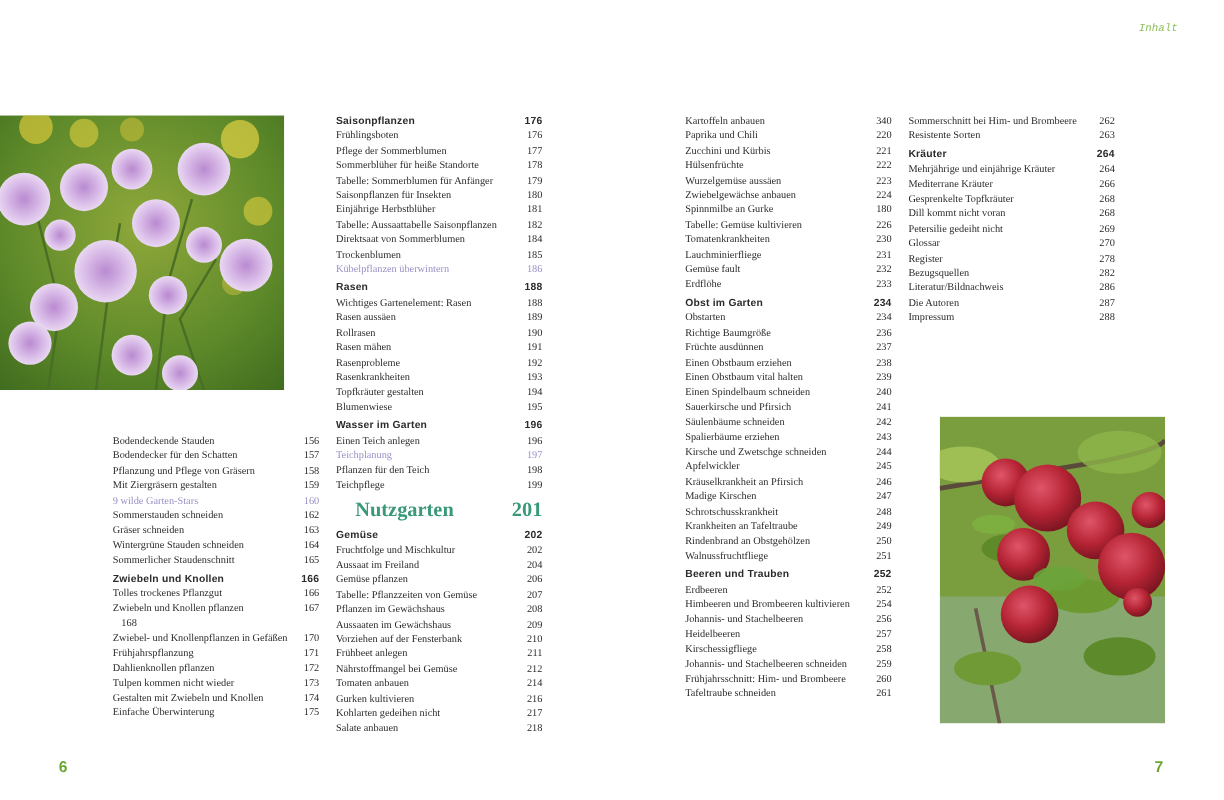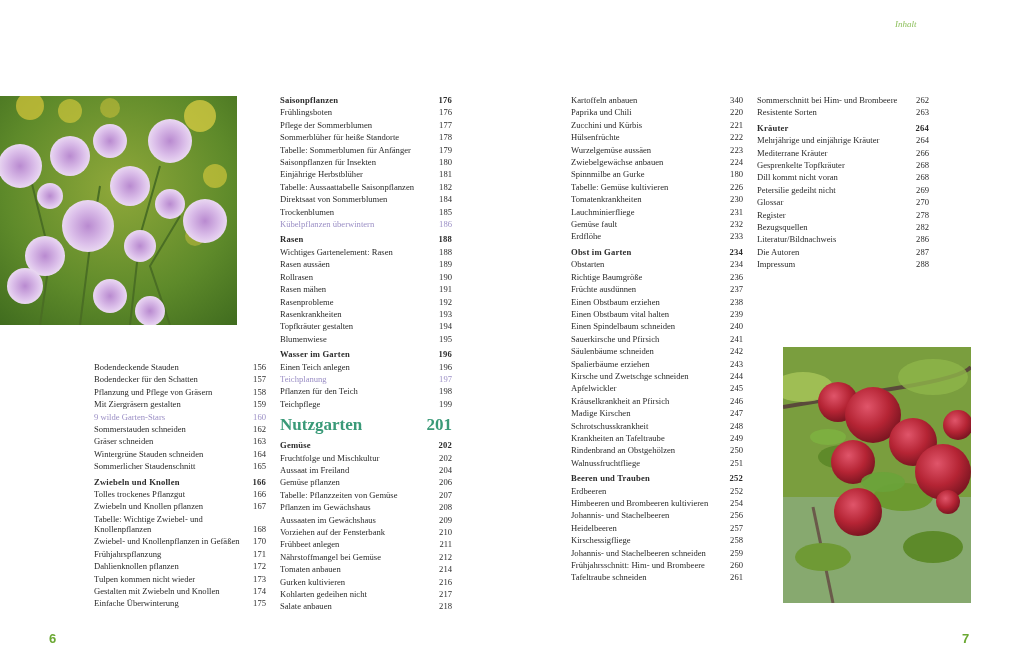--- a/index.html
+++ b/index.html
@@ -1,21 +1,21 @@
 <!DOCTYPE html>
 <html><head>
 <meta charset="utf-8">
 <style>
   * { box-sizing: border-box; margin: 0; padding: 0; }
   html, body { width: 1020px; height: 667px; background: #ffffff; overflow: hidden; }
   body { position: relative; font-family: "Liberation Serif", "DejaVu Serif", serif; color: #2b2b2b; }
 
   .header-label {
-    position: absolute; top: 19px; left: 895px;
-    font-family: Liberation Serif, serif;
+    position: absolute; top: 19px; left: 949px;
+    font-family: Liberation Mono, monospace;
     font-size: 9px; font-style: italic; color: #8cbf5a;
   }
   .page-num {
     position: absolute; top: 631px;
     font-family: "Liberation Sans", "DejaVu Sans", sans-serif;
     font-size: 13px; font-weight: bold; color: #6aa832;
   }
   .page-num.left { left: 49px; }
   .page-num.right { left: 962px; }
 
@@ -31,29 +31,29 @@
   .col-4 { left: 757px; top: 94px; }
 
   .row {
     display: flex; justify-content: space-between; align-items: flex-end;
     font-size: 8.6px; line-height: 12.4px;
   }
   .row .t { flex: 1; padding-right: 6px; }
   .row .p { width: 20px; text-align: right; white-space: nowrap; }
   .row.highlight { color: #9b8fc5; }
   .row.heading {
-    font-family: Liberation Serif, serif;
+    font-family: Liberation Sans, sans-serif;
     font-weight: bold; font-size: 8.6px; line-height: 12.4px;
     margin-top: 3px; letter-spacing: 0.2px; align-items: center;
   }
   .row.two-line .t { line-height: 10.2px; padding-top: 1px; padding-bottom: 1px; }
   .row.chapter {
     font-family: "Liberation Serif", "DejaVu Serif", serif;
     font-weight: bold; color: #3a9a78;
-    font-size: 17px; line-height: 22px; margin: 4px 0 0 0;
+    font-size: 17px; line-height: 22px; margin: 4px 0 0 16px;
   }
   .row.chapter .p { width: 40px; }
   .row.spacer { }
 </style>
 </head>
 <body>
 
 <div class="header-label">Inhalt</div>
 
 <div class="photo photo-flowers">
@@ -175,21 +175,20 @@
     </div>
     <div class="row">
       <span class="t">Tolles trockenes Pflanzgut</span>
       <span class="p">166</span>
     </div>
     <div class="row">
       <span class="t">Zwiebeln und Knollen pflanzen</span>
       <span class="p">167</span>
     </div>
     <div class="row two-line">
-      <span class="t">Tabelle: Wichtige Zwiebel- und Knollenpflanzen</span>
       <span class="p">168</span>
     </div>
     <div class="row">
       <span class="t">Zwiebel- und Knollenpflanzen in Gefäßen</span>
       <span class="p">170</span>
     </div>
     <div class="row">
       <span class="t">Frühjahrspflanzung</span>
       <span class="p">171</span>
     </div>

